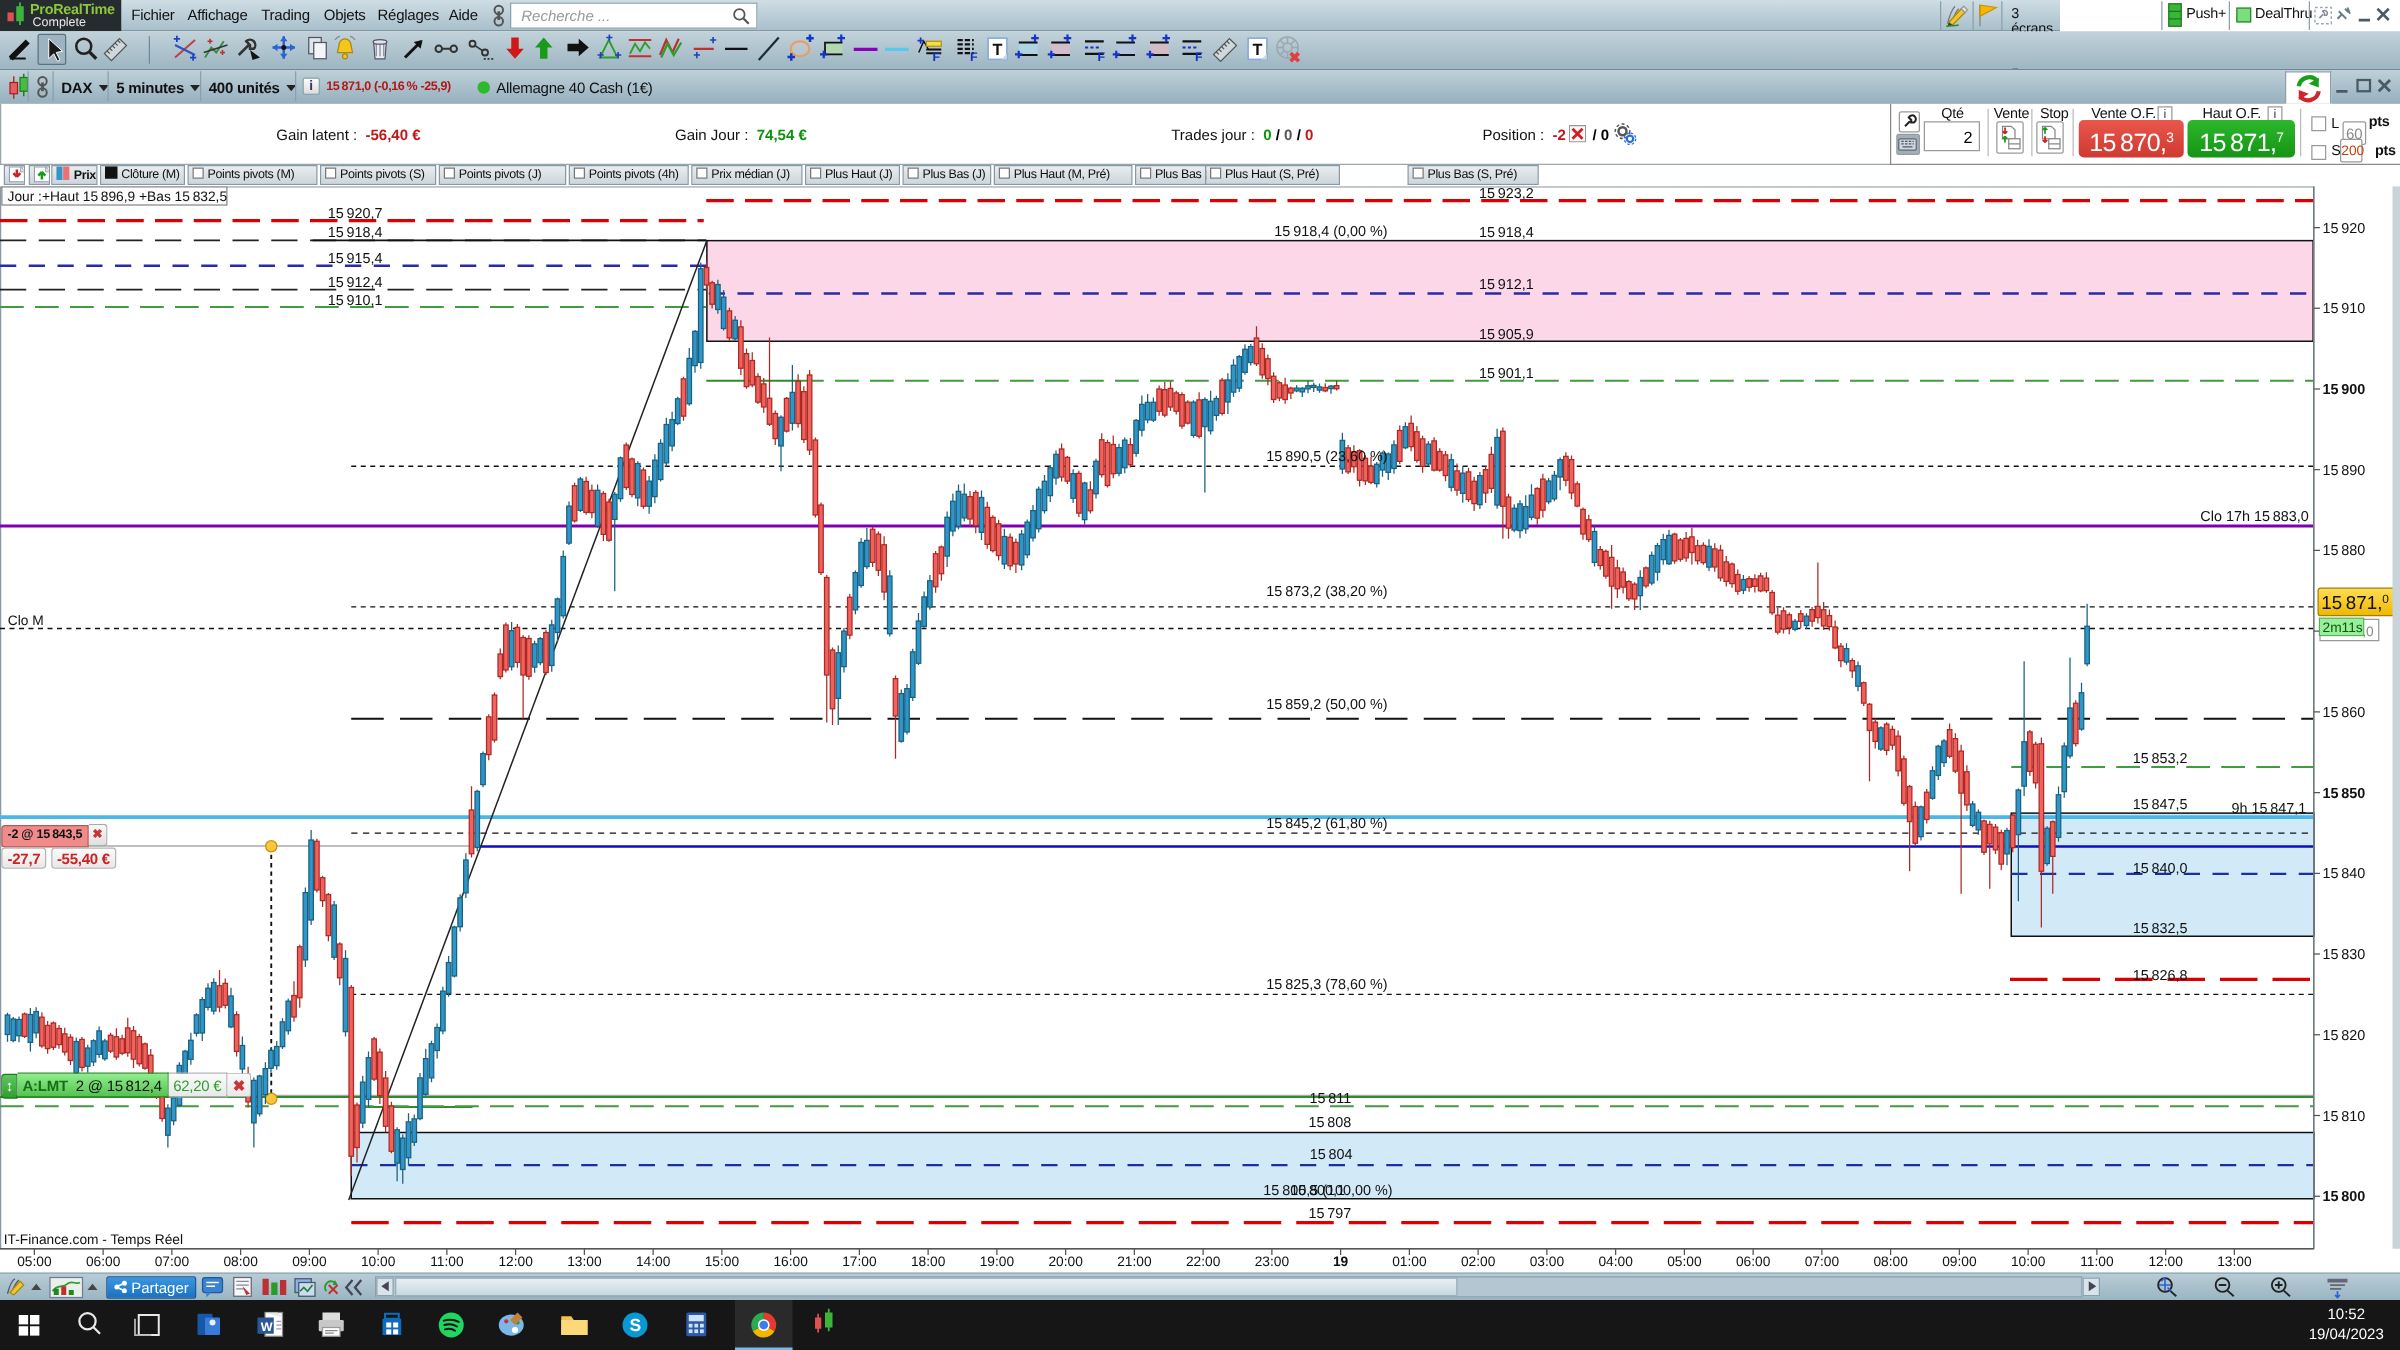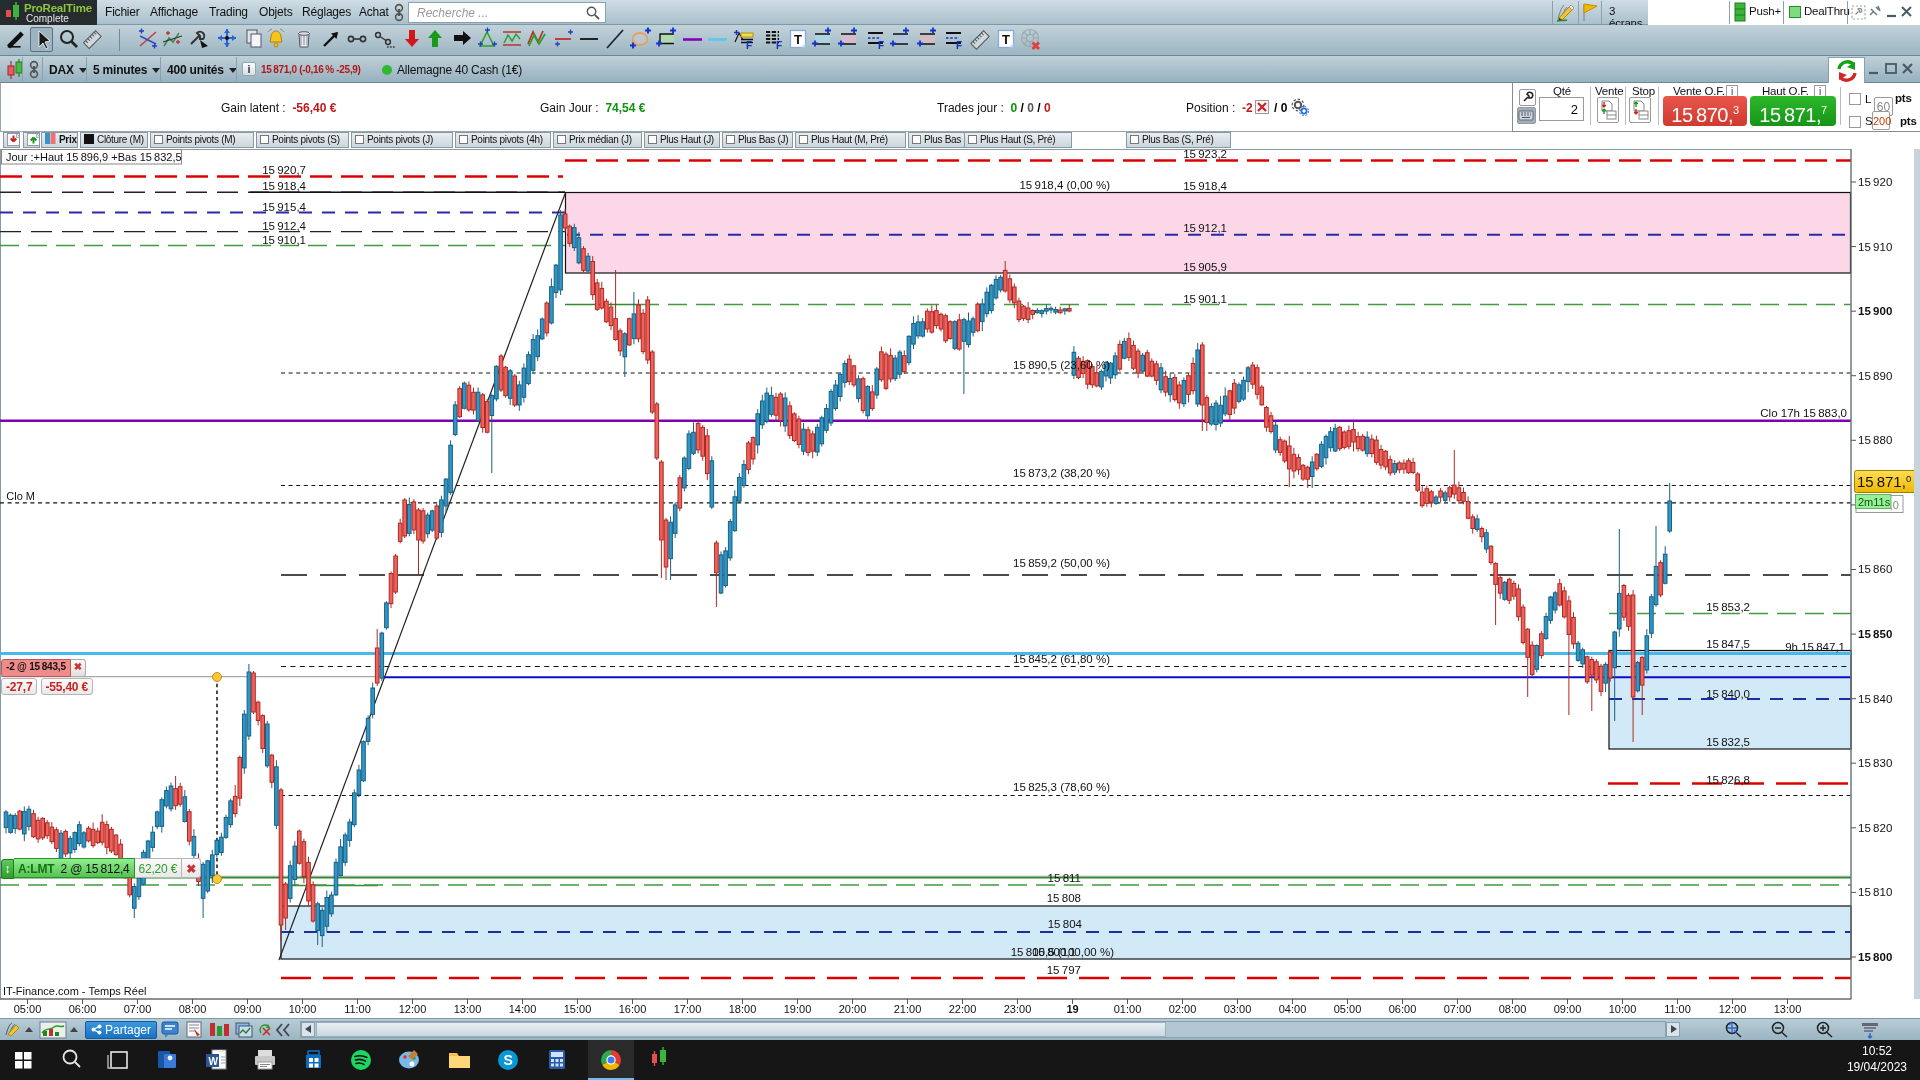--- a/index.html
+++ b/index.html
@@ -64,21 +64,21 @@
       <line x1="16" y1="2" x2="16" y2="20" stroke="#3cb43c" stroke-width="1.5"></line>
     </svg>
     <div class="prt">ProRealTime</div>
     <div class="cpl">Complete</div>
   </div>
   <div class="menuitem" style="left:105px">Fichier</div>
   <div class="menuitem" style="left:150px">Affichage</div>
   <div class="menuitem" style="left:209px">Trading</div>
   <div class="menuitem" style="left:259px">Objets</div>
   <div class="menuitem" style="left:302px">Réglages</div>
-  <div class="menuitem" style="left:359px">Achat</div>
+  <div class="menuitem" style="left:359px">Aide</div>
   <svg width="14" height="22" style="position:absolute;left:392px;top:2px">
     <circle cx="7" cy="6" r="3.4" fill="none" stroke="#555" stroke-width="1.6"></circle>
     <circle cx="7" cy="15" r="3.4" fill="none" stroke="#555" stroke-width="1.6"></circle>
     <line x1="7" y1="7" x2="7" y2="14" stroke="#555" stroke-width="2.2"></line>
   </svg>
   <div id="searchbox">
     <span class="ph">Recherche ...</span>
     <svg width="16" height="16" style="position:absolute;right:4px;top:2px">
       <circle cx="6.5" cy="6.5" r="4.2" fill="none" stroke="#555" stroke-width="1.4"></circle>
       <line x1="9.8" y1="9.8" x2="14" y2="14" stroke="#555" stroke-width="1.8"></line>

